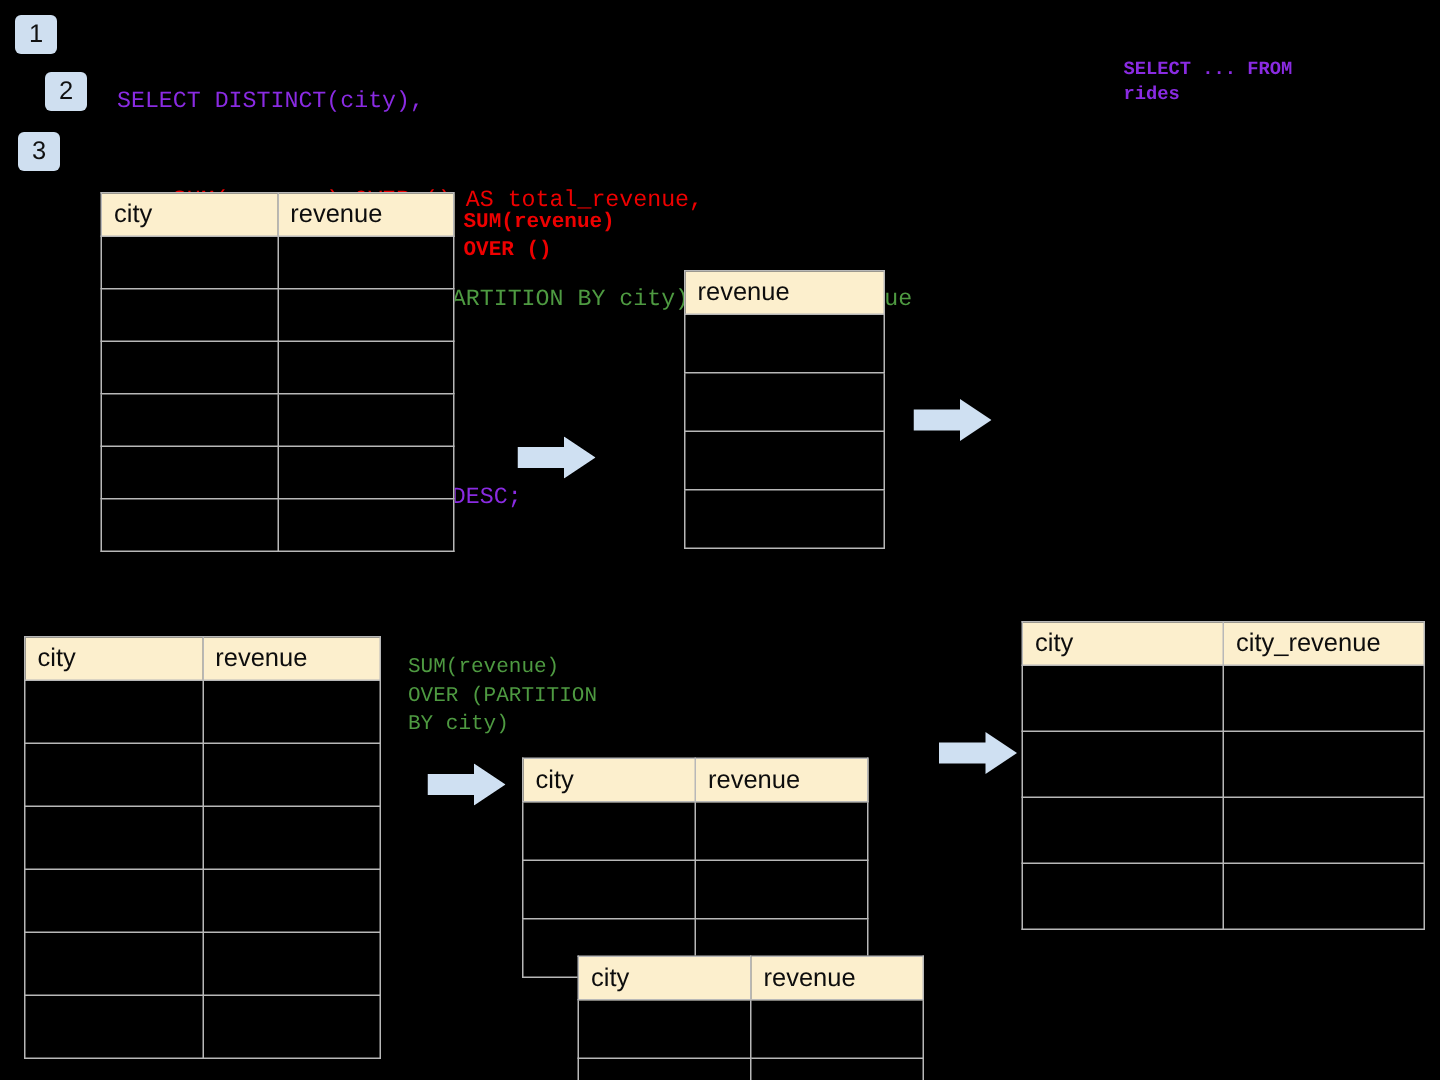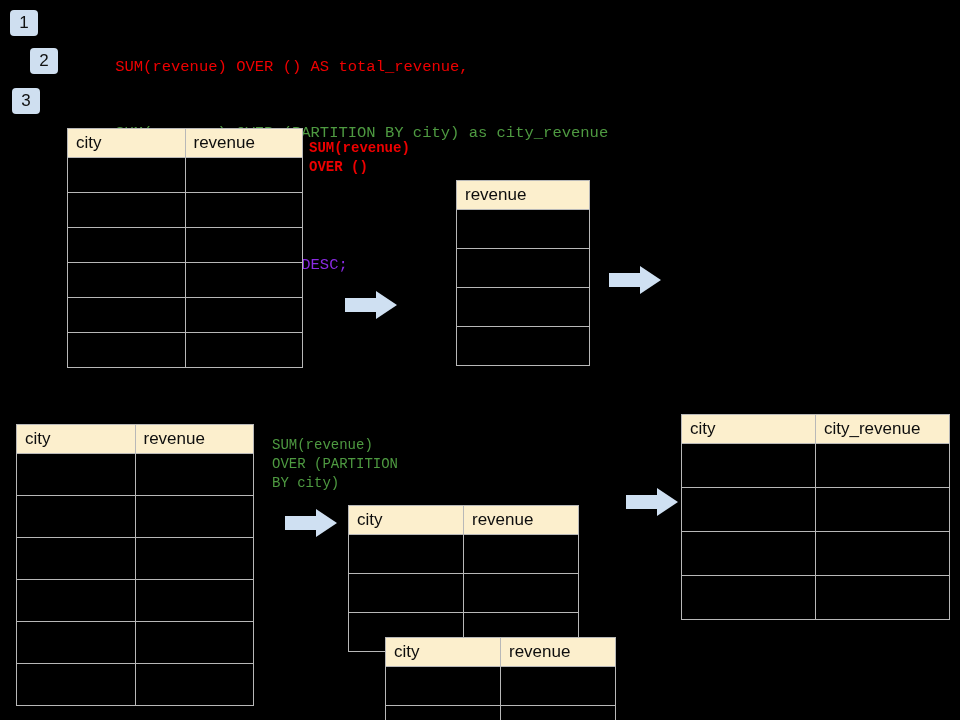--- a/index.html
+++ b/index.html
@@ -95,26 +95,29 @@
 </head>
 <body>
 
 <div id="canvas">
 
   <div class="step-badge" style="left:10px;  top:10px;">1</div>
   <div class="step-badge" style="left:30px;  top:48px;">2</div>
   <div class="step-badge" style="left:12px;  top:88px;">3</div>
 
   <div class="sql-block" style="left:78px; top:12px;">
+    <div class="sql-line c-purple">SELECT DISTINCT(city),</div>
     <div class="sql-line c-red">    SUM(revenue) OVER () AS total_revenue,</div>
     <div class="sql-line c-green">    SUM(revenue) OVER (PARTITION BY city) as city_revenue</div>
     <div class="sql-line c-purple">  FROM rides</div>
     <div class="sql-line c-purple">  ORDER by city_revenue DESC;</div>
   </div>
 
+  <div class="annot small purple" style="left:749px; top:38px;">SELECT ... FROM
+rides</div>
 
   <div class="annot red" style="left:309px; top:139px;">SUM(revenue)
 OVER ()</div>
 
   <div class="annot green" style="left:272px; top:436px;">SUM(revenue)
 OVER (PARTITION
 BY city)</div>
 
   <table class="tbl" style="left:67px; top:128px; width:236px;">
     <colgroup>

